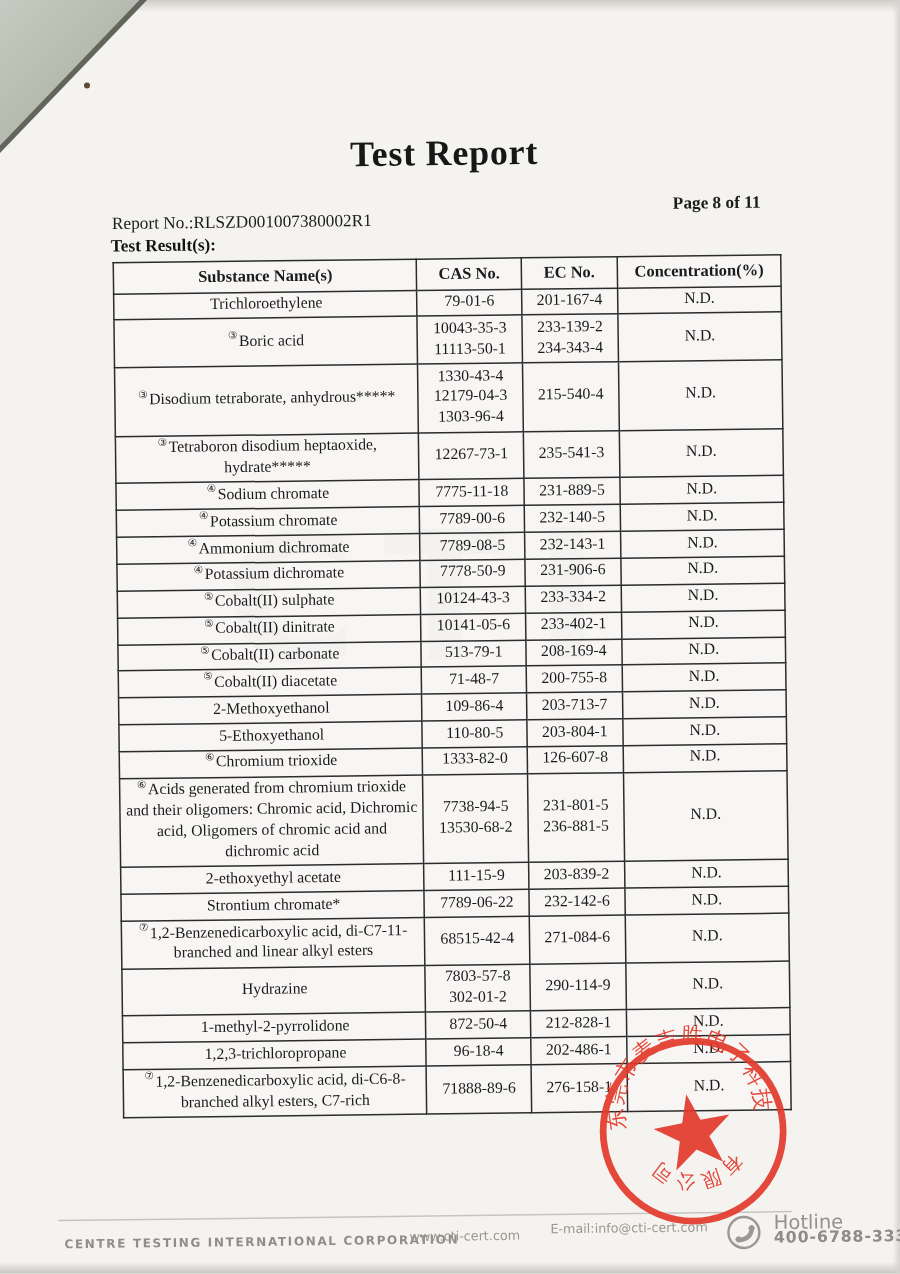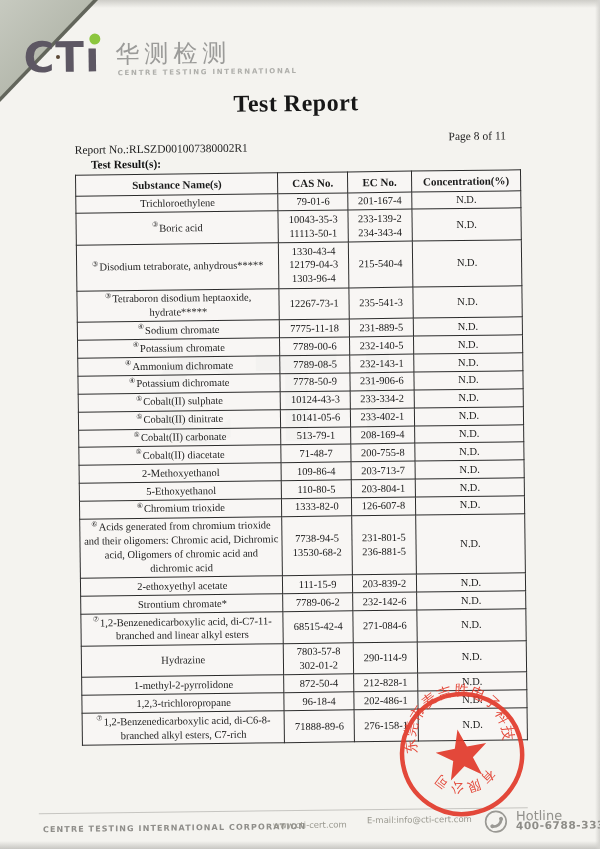--- a/index.html
+++ b/index.html
@@ -37,22 +37,22 @@
   .logo-dot{position:absolute;left:66px;top:-3px;width:11px;height:11px;border-radius:50%;}
   .logo-cn{position:absolute;left:92px;top:2px;font-family:"DejaVu Sans",sans-serif;
     font-size:24px;color:#9b9b99;letter-spacing:5px;white-space:nowrap;}
   .logo-sub{position:absolute;left:94px;top:33px;font-family:"DejaVu Sans",sans-serif;
     font-size:7px;color:#afafab;letter-spacing:1.7px;white-space:nowrap;font-weight:bold;}
 
   .title{position:absolute;left:0;width:600px;top:90px;text-align:center;
     font-size:24px;font-weight:bold;color:#171717;letter-spacing:0.5px;z-index:12;}
 
   .report-no{position:absolute;left:78px;top:141px;font-size:11.5px;color:#1d1d1d;z-index:12;}
-  .page-ind{position:absolute;left:452px;top:132px;font-size:11.5px;font-weight:400;color:#1d1d1d;z-index:12;}
-  .section-label{position:absolute;left:94px;top:156px;font-size:11.5px;font-weight:bold;color:#141414;z-index:12;}
+  .page-ind{position:absolute;left:452px;top:132px;font-size:11.5px;font-weight:700;color:#1d1d1d;z-index:12;}
+  .section-label{position:absolute;left:77px;top:156px;font-size:11.5px;font-weight:bold;color:#141414;z-index:12;}
 
   
   .tbl-wrap{position:absolute;left:78px;top:172px;width:446px;z-index:11;}
   table{border-collapse:collapse;width:100%;background:rgba(250,249,246,0.6);}
   th,td{border:1px solid #2c2c2c;font-size:10.5px;color:#1b1b1b;
     text-align:center;vertical-align:middle;padding:1.5px 3px;line-height:1.32;}
   th{font-weight:bold;font-size:11px;padding:2.5px 3px;}
   td.pre{white-space:pre-line;}
   col.c-name{width:45.5%;} col.c-cas{width:15.6%;} col.c-ec{width:14.4%;} col.c-conc{width:24.5%;}
   sup.mark{font-family:"DejaVu Sans",sans-serif;font-size:7px;line-height:0;margin-right:1px;}
@@ -85,26 +85,20 @@
   <div class="edge-bottom"></div>
   <div class="edge-right"></div>
   <div class="corner-dark"></div>
   <div class="corner-gray"></div>
   <div class="speck"></div>
 
   <div class="content">
 
     <div class="watermark">CTI</div>
 
-    <div class="logo">
-      <span class="logo-cti" style="color: rgb(93, 87, 99);">CTı</span>
-      <span class="logo-dot" style="background: rgb(140, 198, 62);"></span>
-      <span class="logo-cn">华测检测</span>
-      <span class="logo-sub">CENTRE TESTING INTERNATIONAL</span>
-    </div>
 
     <div class="title">Test Report</div>
 
     <div class="report-no">Report No.:RLSZD001007380002R1</div>
     <div class="page-ind">Page 8 of 11</div>
     <div class="section-label">Test Result(s):</div>
 
     <div class="tbl-wrap">
       <table>
         <colgroup>
@@ -243,21 +237,21 @@
 
             <tr>
               <td class="name-cell"><sup class="mark"></sup><span>2-ethoxyethyl acetate</span></td>
               <td class="pre">111-15-9</td>
               <td class="pre">203-839-2</td>
               <td>N.D.</td>
             </tr>
 
             <tr>
               <td class="name-cell"><sup class="mark"></sup><span>Strontium chromate*</span></td>
-              <td class="pre">7789-06-2</td>
+              <td class="pre">7789-06-22</td>
               <td class="pre">232-142-6</td>
               <td>N.D.</td>
             </tr>
 
             <tr>
               <td class="name-cell"><sup class="mark">⑦</sup><span>1,2-Benzenedicarboxylic acid, di-C7-11-branched and linear alkyl esters</span></td>
               <td class="pre">68515-42-4</td>
               <td class="pre">271-084-6</td>
               <td>N.D.</td>
             </tr>

